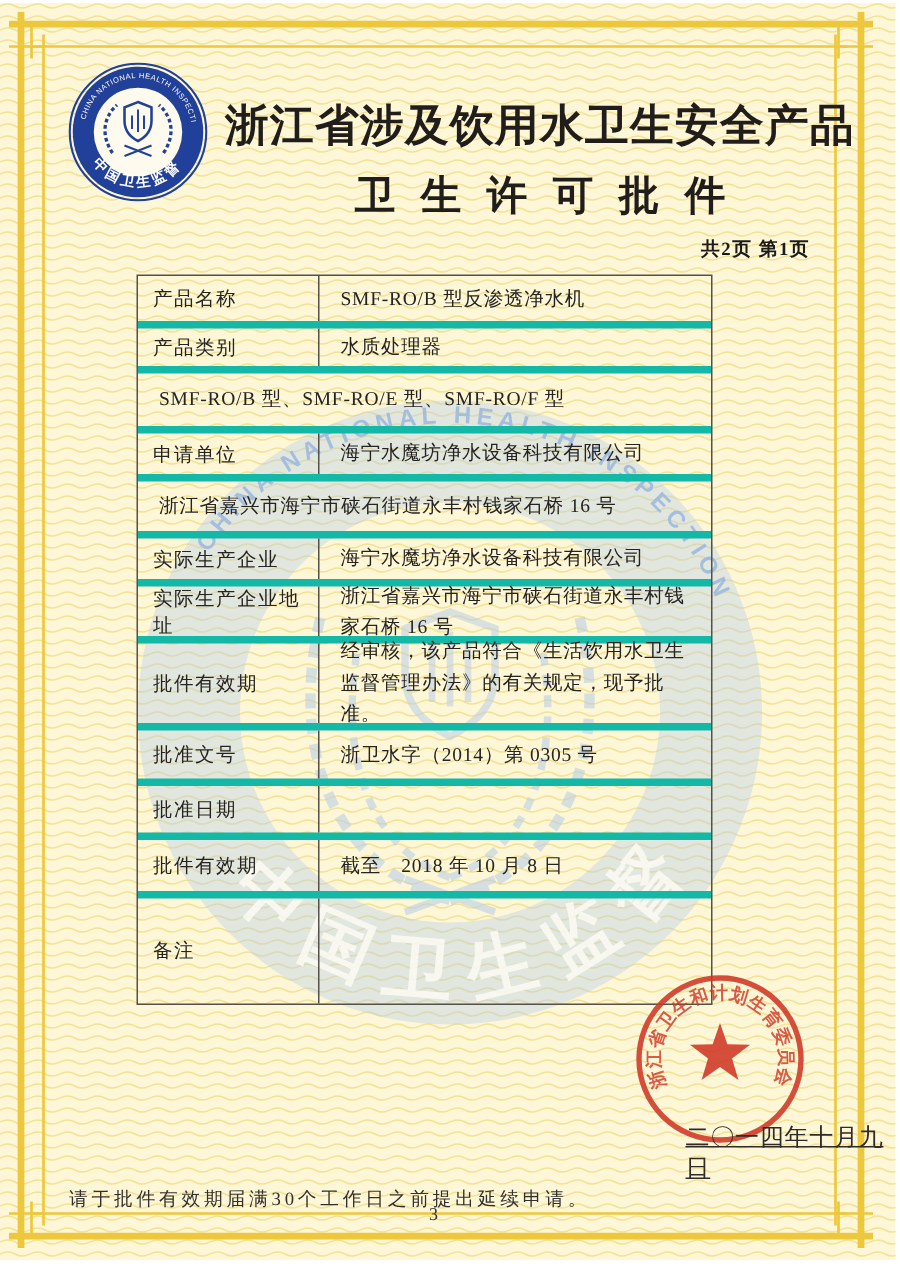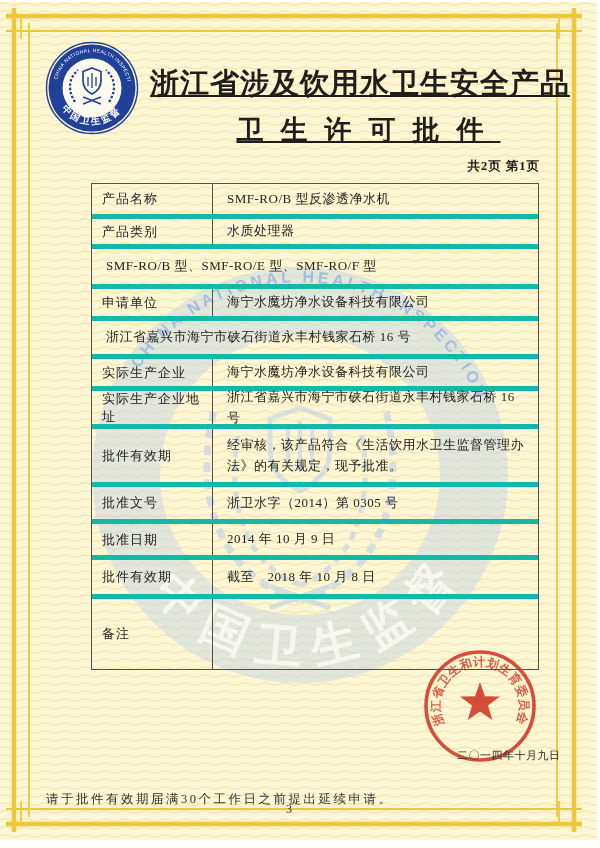--- a/index.html
+++ b/index.html
@@ -2,34 +2,34 @@
 <html><head>
 <meta charset="utf-8">
 <style>
   html,body{margin:0;padding:0;background:#ffffff;}
   .page{position:relative;width:600px;height:848px;overflow:hidden;
         font-family:"Liberation Serif",serif;color:#262320;}
   .bg{position:absolute;left:0;top:0;}
   .overlay{position:absolute;left:0;top:0;pointer-events:none;}
   .emblem{position:absolute;left:44px;top:40px;width:96px;height:96px;}
   .title-block{position:absolute;left:150px;top:64px;width:420px;text-align:center;
-               font-family:"Liberation Sans",sans-serif;color:#211d1a;text-decoration:underline;}
+               font-family:"Liberation Sans",sans-serif;color:#211d1a;}
   .title1{font-size:29px;font-weight:900;letter-spacing:1px;white-space:nowrap;}
   .title2{font-size:27px;font-weight:900;letter-spacing:17px;margin-top:8px;text-indent:17px;white-space:nowrap;}
   .page-info{position:absolute;right:60px;top:158px;font-size:12.5px;font-weight:bold;
              letter-spacing:1px;color:#1d1b18;}
-  .cert-table{position:absolute;left:91px;top:183px;width:448px;box-sizing:border-box;
+  .cert-table{position:absolute;left:91px;top:183px;width:384px;box-sizing:border-box;
               border:1px solid #54504a;}
   .trow{display:flex;box-sizing:border-box;}
   .trow + .trow{border-top:5px solid #14b8a6;}
   .tlabel{width:121px;box-sizing:border-box;border-right:1px solid #54504a;
           display:flex;align-items:center;padding-left:10px;font-size:13px;letter-spacing:1px;}
   .tvalue{flex:1;display:flex;align-items:center;padding-left:14px;padding-right:8px;
           font-size:13px;line-height:1.6;letter-spacing:0.5px;}
-  .stamp-date{position:absolute;left:457px;top:748px;font-size:11px;letter-spacing:0.5px;color:#2e2b28;}
+  .stamp-date{position:absolute;left:457px;top:748px;font-size:16px;letter-spacing:0.5px;color:#2e2b28;text-decoration:underline;}
   .footer-note{position:absolute;left:46px;top:791px;font-size:12.5px;letter-spacing:2.5px;color:#33302c;text-align:right;}
   .page-number{position:absolute;left:286px;top:802px;font-size:12px;color:#33302c;}
   
   .em-latin{font-family:"Liberation Sans",sans-serif;font-size:5px;letter-spacing:0.4px;fill:#fffdf5;}
   .em-cn{font-family:"Liberation Serif",serif;font-size:9.5px;font-weight:bold;letter-spacing:2px;fill:#fffdf5;}
   .wm-latin{font-family:"Liberation Sans",sans-serif;font-size:16px;font-weight:bold;
             letter-spacing:3.5px;fill:#9bb8de;opacity:0.85;}
   .wm-cn{font-family:"Liberation Serif",serif;font-size:47px;font-weight:bold;
          letter-spacing:14px;fill:#fbfaf2;opacity:0.9;}
   .stamp-text{font-family:"Liberation Serif",serif;font-size:12px;font-weight:bold;
@@ -142,21 +142,20 @@
     <div class="trow" style="height:58px">
       <div class="tlabel">批件有效期</div>
       <div class="tvalue">经审核，该产品符合《生活饮用水卫生监督管理办法》的有关规定，现予批准。</div>
     </div>
     <div class="trow" style="height:37px">
       <div class="tlabel">批准文号</div>
       <div class="tvalue">浙卫水字（2014）第 0305 号</div>
     </div>
     <div class="trow" style="height:36px">
       <div class="tlabel">批准日期</div>
-      <div class="tvalue">2014 年 10 月 9 日</div>
     </div>
     <div class="trow" style="height:39px">
       <div class="tlabel">批件有效期</div>
       <div class="tvalue">截至　2018 年 10 月 8 日</div>
     </div>
     <div class="trow" style="height:75px">
       <div class="tlabel">备注</div>
       <div class="tvalue"></div>
     </div>
   </div>

